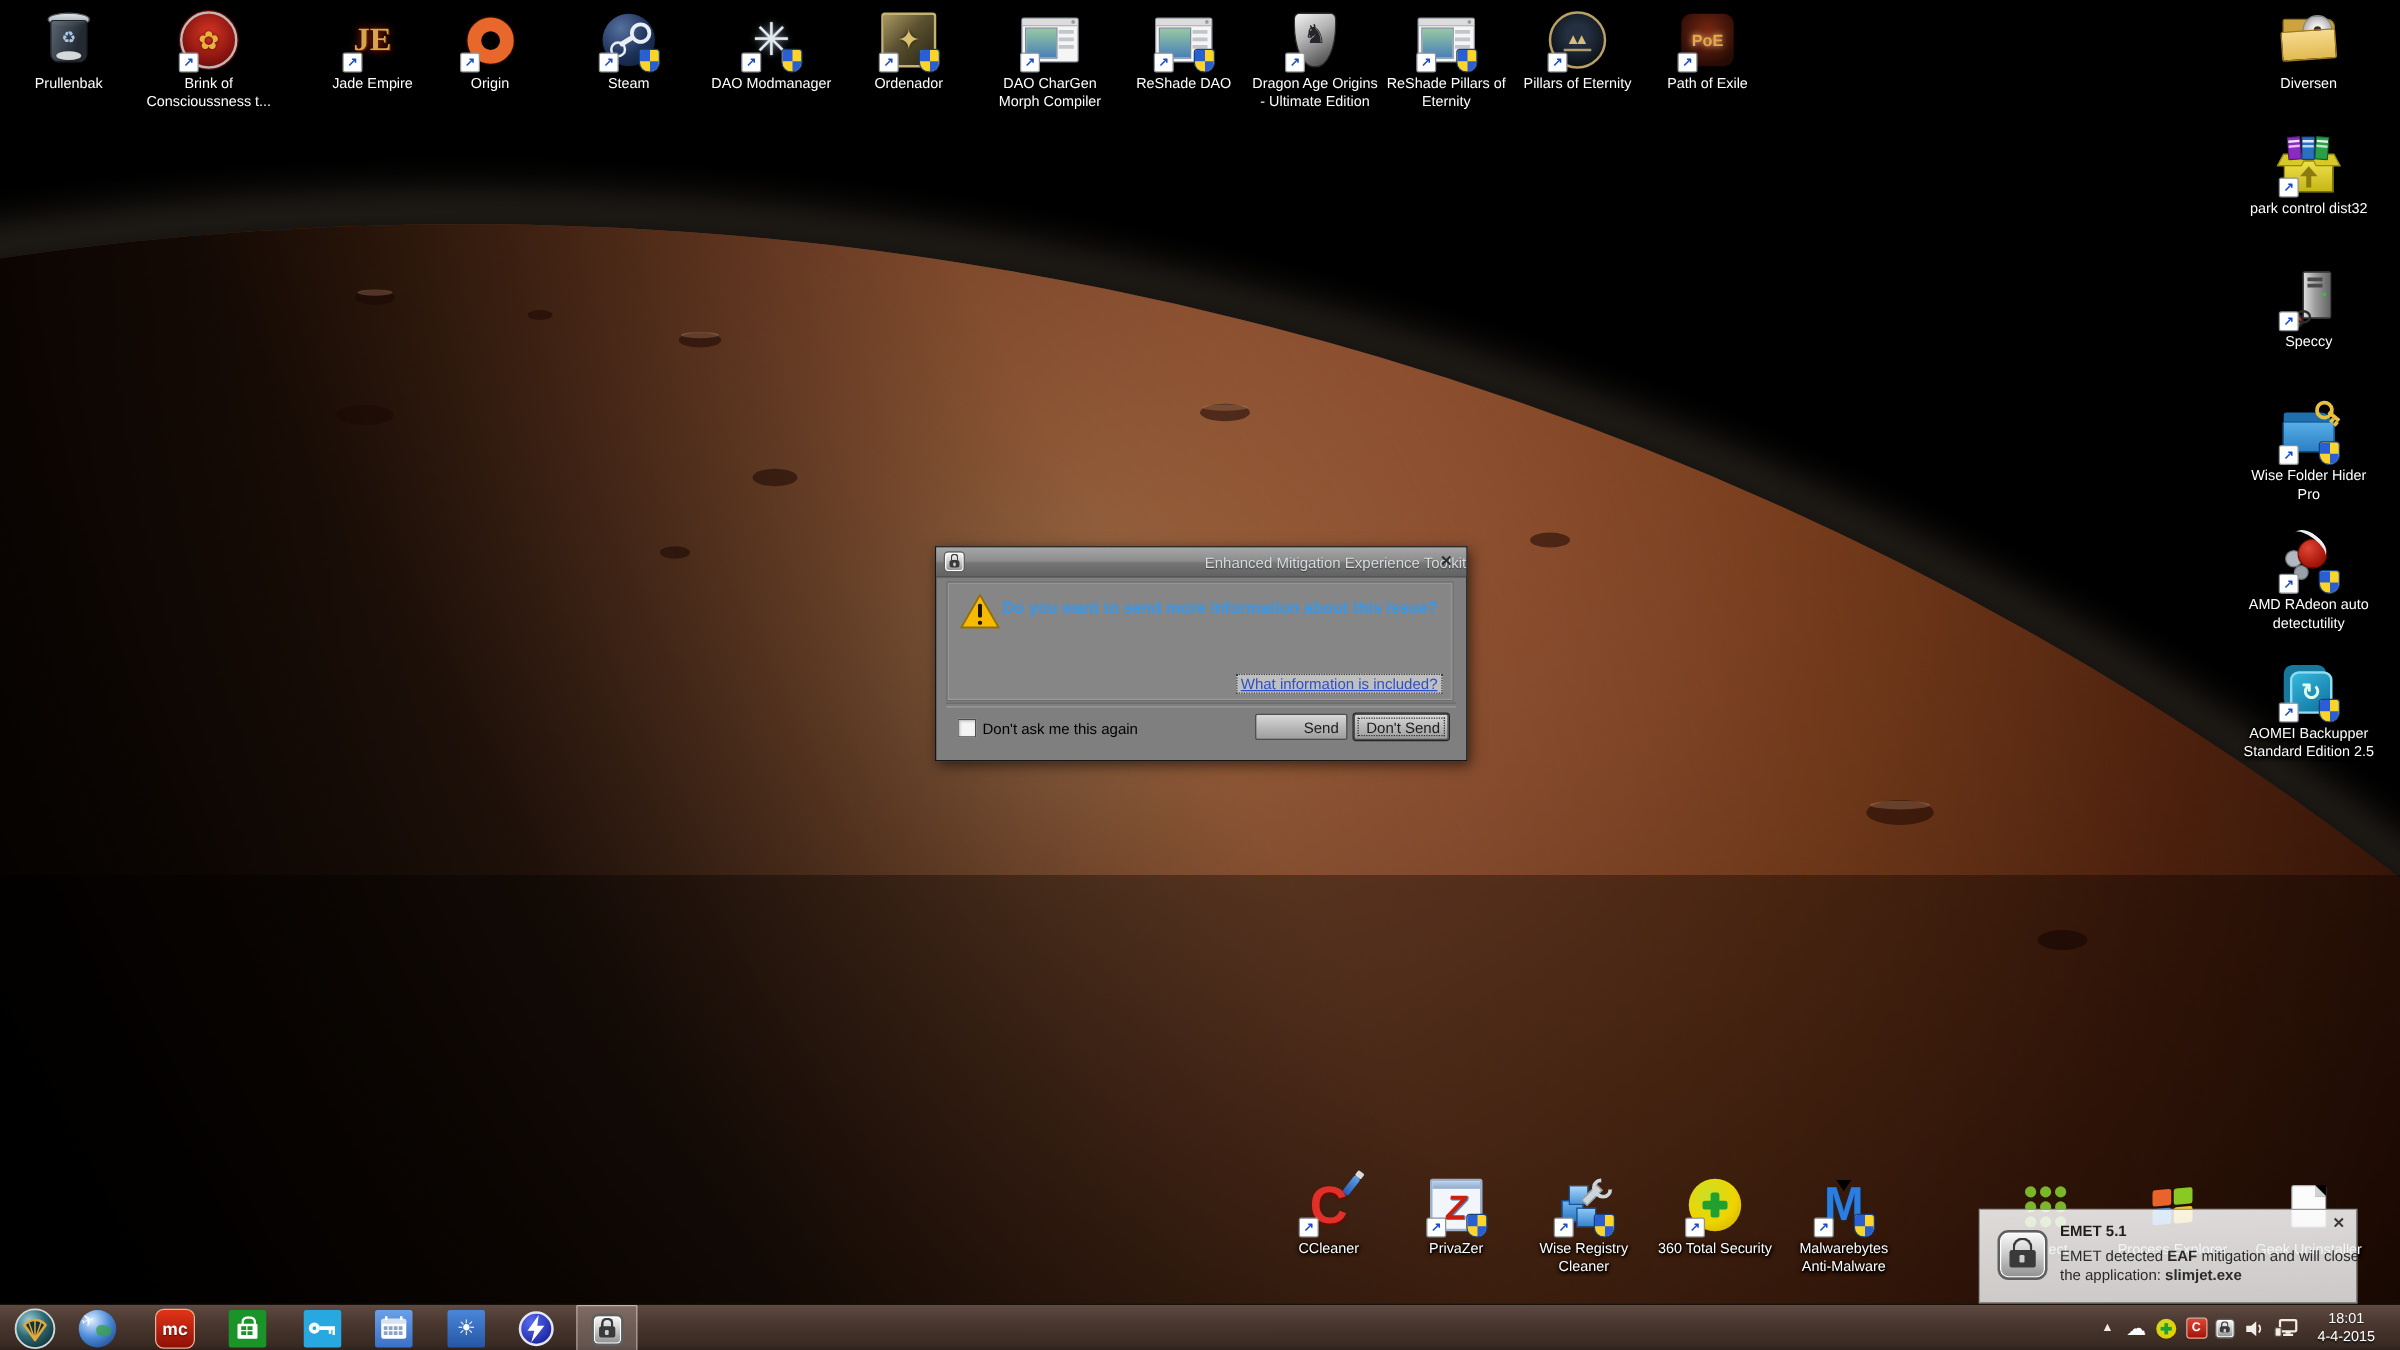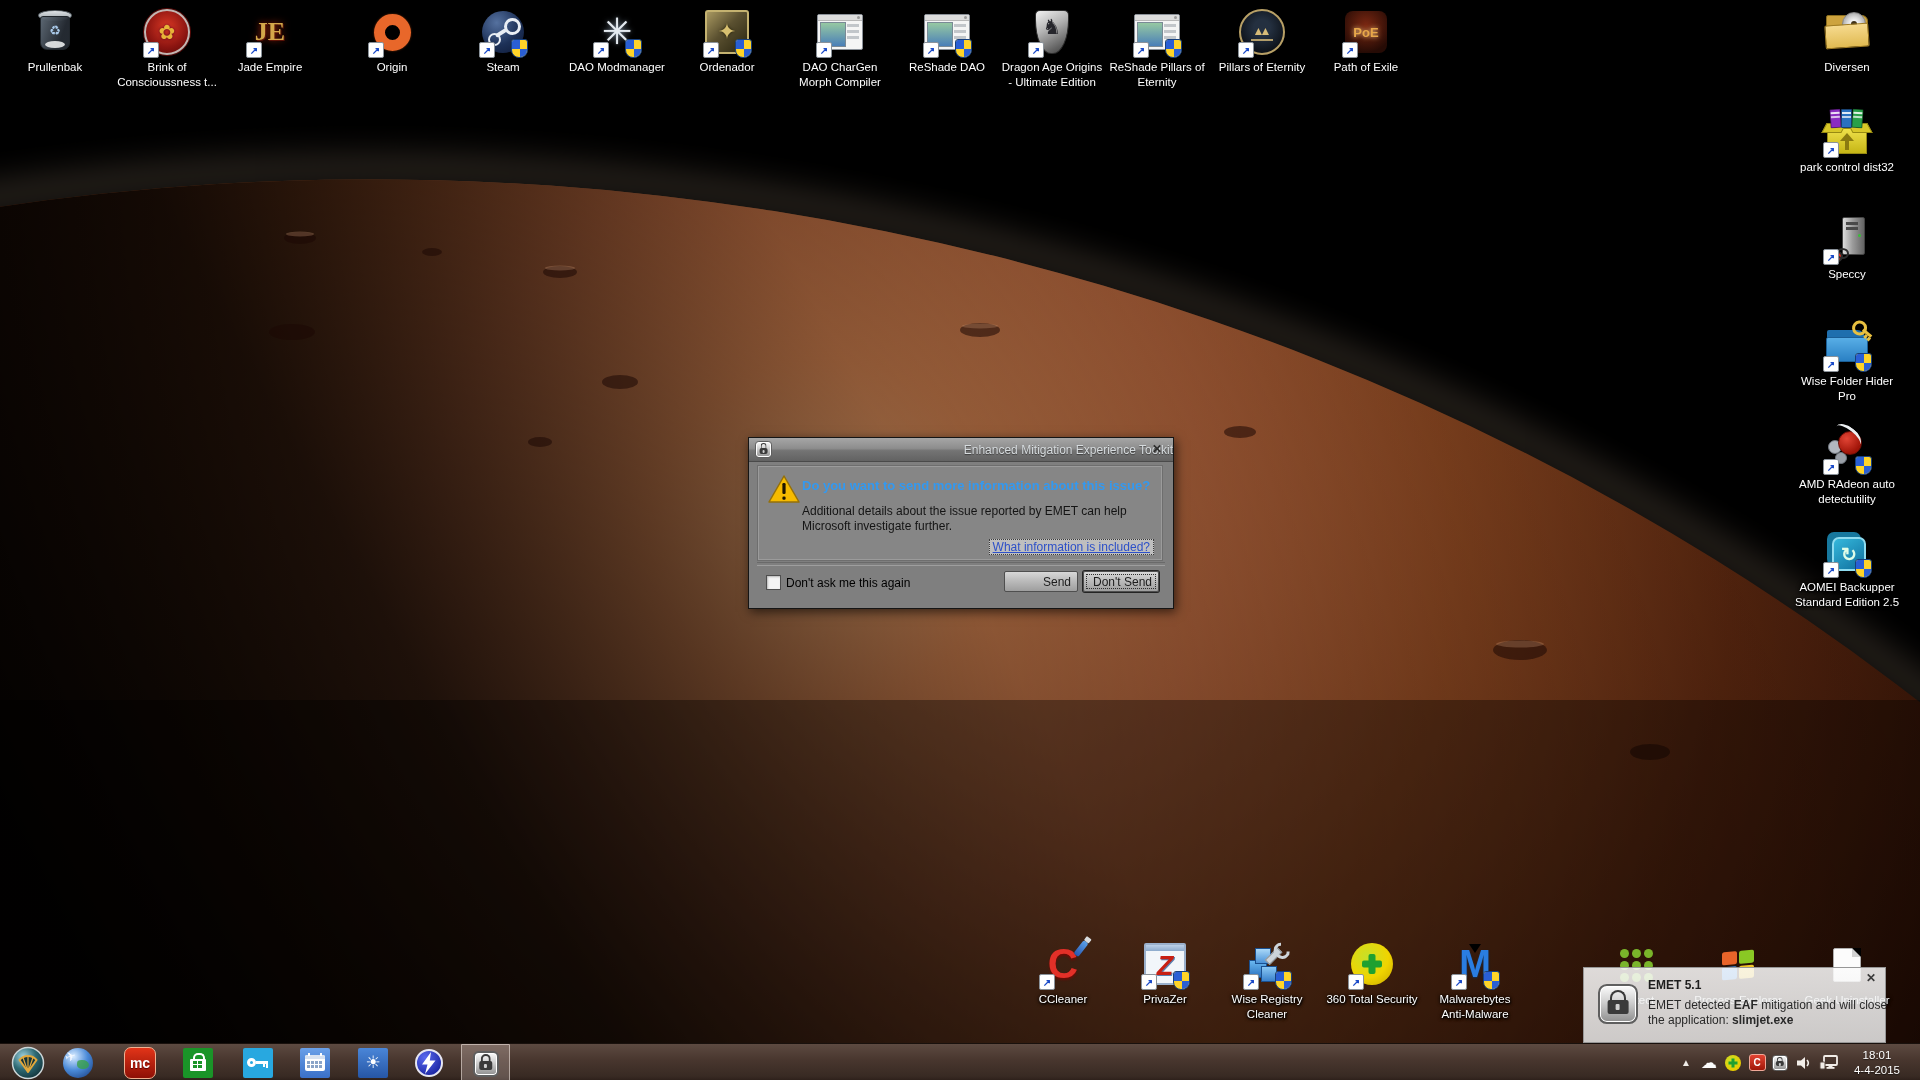--- a/index.html
+++ b/index.html
@@ -153,21 +153,21 @@
           <div style="width: 42px; height: 42px; border-radius: 50%; background: radial-gradient(circle at 50% 38%, rgb(207, 51, 34) 8%, rgb(138, 20, 16) 62%, rgb(86, 9, 6)); border: 2px solid rgb(196, 182, 178); box-shadow: rgb(90, 10, 8) 0px 0px 0px 1px; display: flex; align-items: center; justify-content: center;">
             <span style="font-size: 20px; color: rgb(232, 180, 56); text-shadow: rgb(85, 0, 34) 0px 0px 3px;">✿</span>
           </div>
           <div class="ov-arrow">↗</div>
         </div>
         <div class="dlabel">
           <div>Brink of</div>
           <div>Conscioussness t...</div>
         </div>
       </div>
-      <div class="dicon" style="left: 212px; top: 8px;">
+      <div class="dicon" style="left: 240px; top: 8px;">
         <div class="art">
           <span style="font-family: &quot;Liberation Serif&quot;, serif; font-weight: bold; font-size: 26px; color: rgb(212, 168, 74); text-shadow: rgb(42, 4, 0) 0px 0px 2px, rgb(176, 44, 16) 0px 0px 7px, rgb(90, 20, 8) 1px 1px 0px;">JE</span>
           <div class="ov-arrow">↗</div>
         </div>
         <div class="dlabel">
           <div>Jade Empire</div>
         </div>
       </div>
       <div class="dicon" style="left: 334px; top: 8px;">
         <div class="art">
@@ -571,21 +571,20 @@
   </div>
   <div class="dlg-panel">
     <span class="warn">
       <svg width="32" height="30">
             <polygon points="16,2 31,28 1,28" fill="#f6bb00" stroke="#94700a" stroke-width="1.5" stroke-linejoin="round"></polygon>
             <rect x="14.4" y="9" width="3.2" height="11" rx="1.2" fill="#1d1500"></rect>
             <rect x="14.4" y="22.5" width="3.2" height="3.2" rx="1.2" fill="#1d1500"></rect>
           </svg>
     </span>
     <div class="dlg-heading">Do you want to send more information about this issue?</div>
-    <div class="dlg-body">Additional details about the issue reported by EMET can help Microsoft investigate further.</div>
     <a class="dlg-link">What information is included?</a>
   </div>
   <div class="dlg-sep"></div>
   <span class="dlg-check"></span>
   <span class="dlg-check-label">Don't ask me this again</span>
   <button class="dlg-btn" id="btn-send">Send</button>
   <button class="dlg-btn" id="btn-dontsend">Don't Send</button>
 </div>
 
 <div class="toast">

